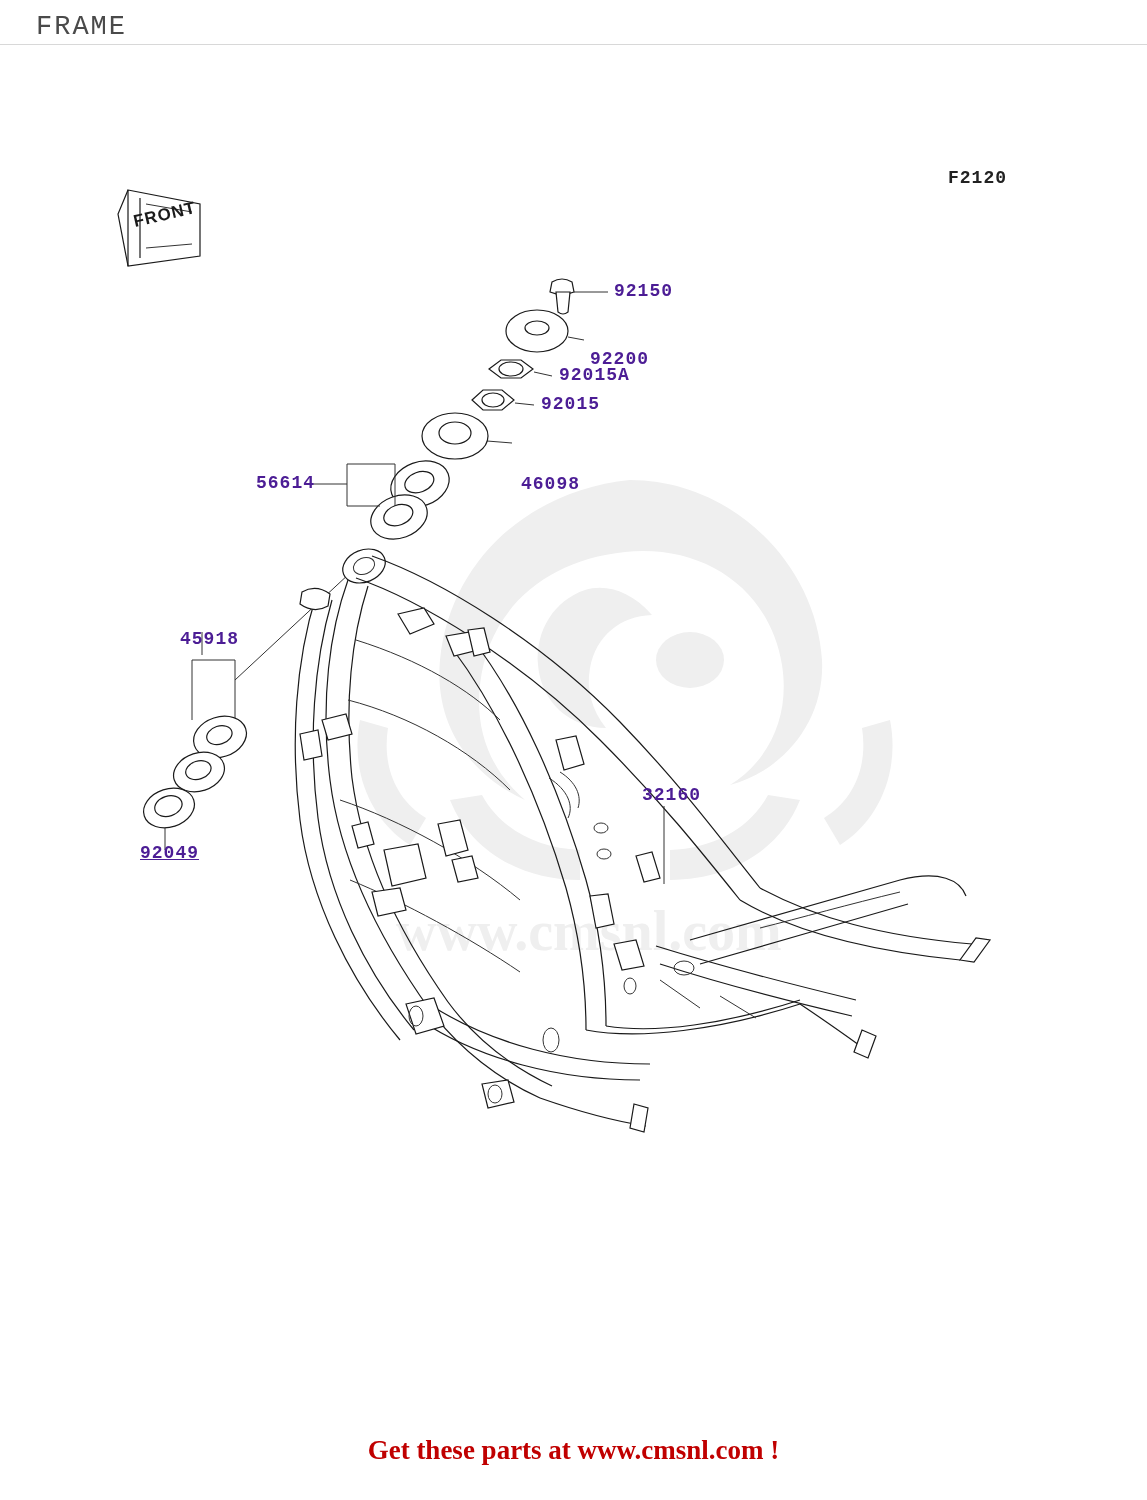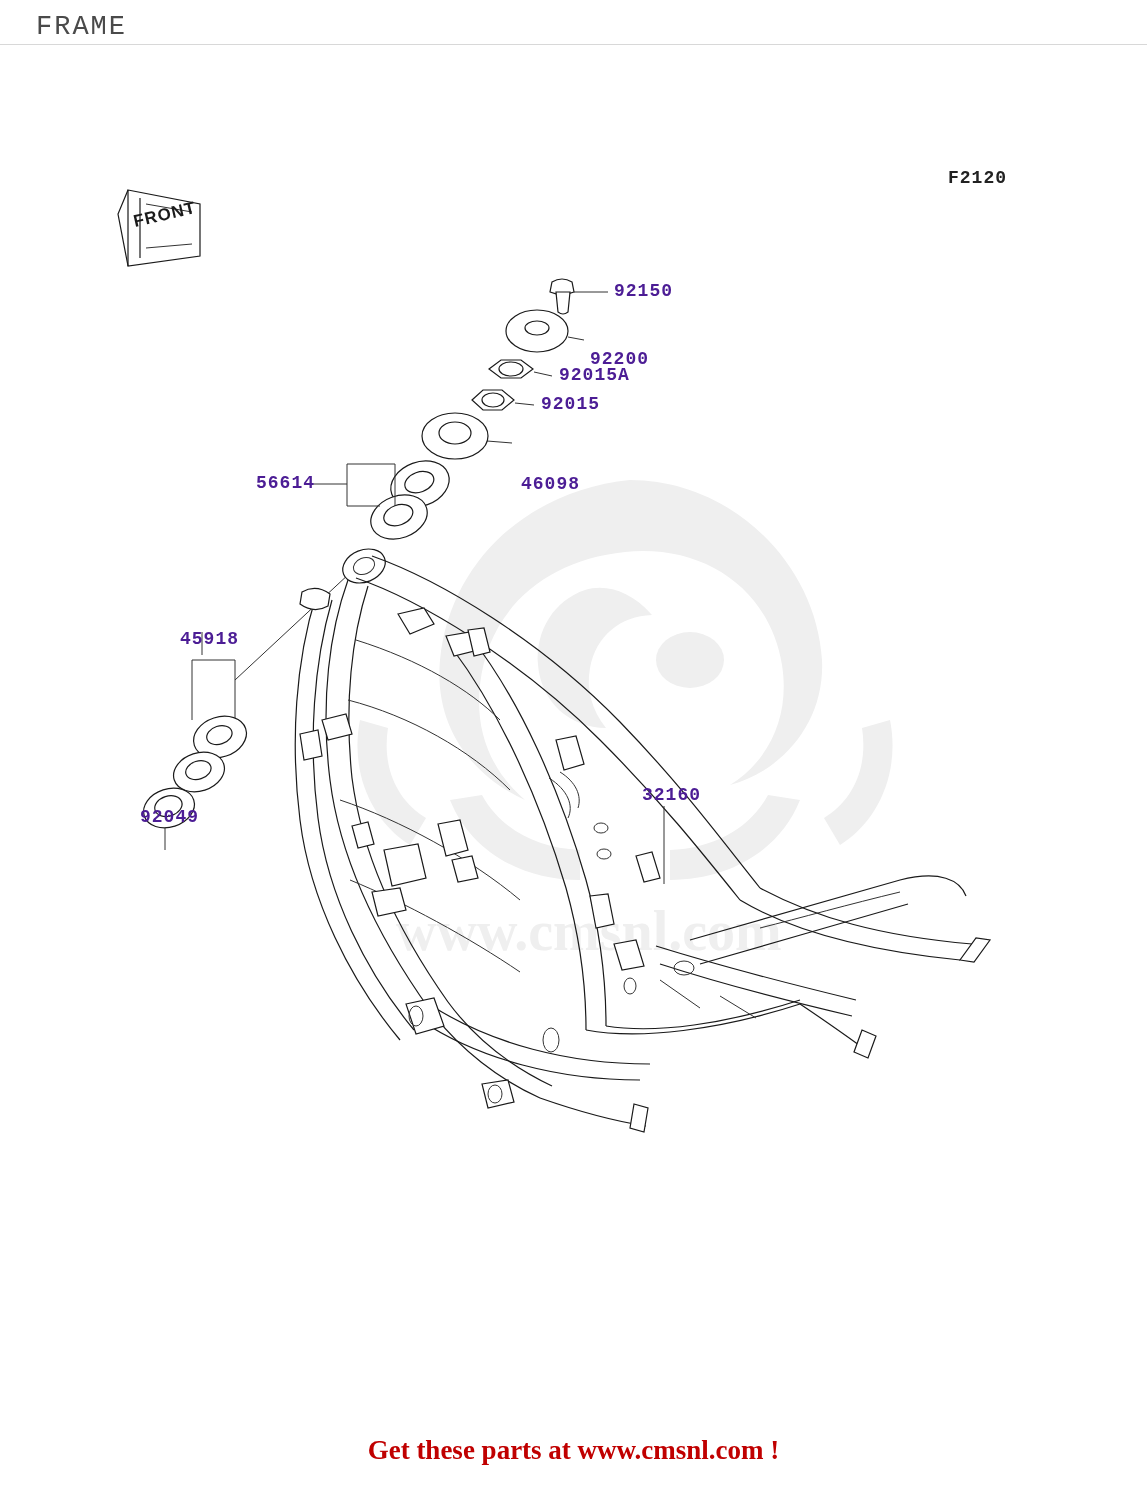--- a/index.html
+++ b/index.html
@@ -252,20 +252,20 @@
 
   </svg>
 
   <div class="lbl" style="left:614px;top:291px;transform:translateY(-50%);">92150</div>
   <div class="lbl" style="left:590px;top:340px;transform:translateY(-50%);margin-top:19px;">92200</div>
   <div class="lbl" style="left:559px;top:375px;transform:translateY(-50%);">92015A</div>
   <div class="lbl" style="left:541px;top:404px;transform:translateY(-50%);text-align:center;">92015</div>
   <div class="lbl" style="left:521px;top:456px;transform:translateY(-50%);margin-top:28px;">46098</div>
   <div class="lbl" style="left:256px;top:483px;transform:translateY(-50%);">56614</div>
   <div class="lbl" style="left:180px;top:639px;transform:translateY(-50%);">45918</div>
-  <div class="lbl" style="left:140px;top:817px;transform:translateY(-50%);">92049</div>
+  <div class="lbl" style="left:140px;top:853px;transform:translateY(-50%);text-decoration:underline;">92049</div>
   <div class="lbl" style="left:642px;top:795px;transform:translateY(-50%);text-align:right;">32160</div>
 
   <div class="front-text">FRONT</div>
 
   <div class="footer-note">Get these parts at www.cmsnl.com !</div>
 
 </div>
 
 </body></html>

